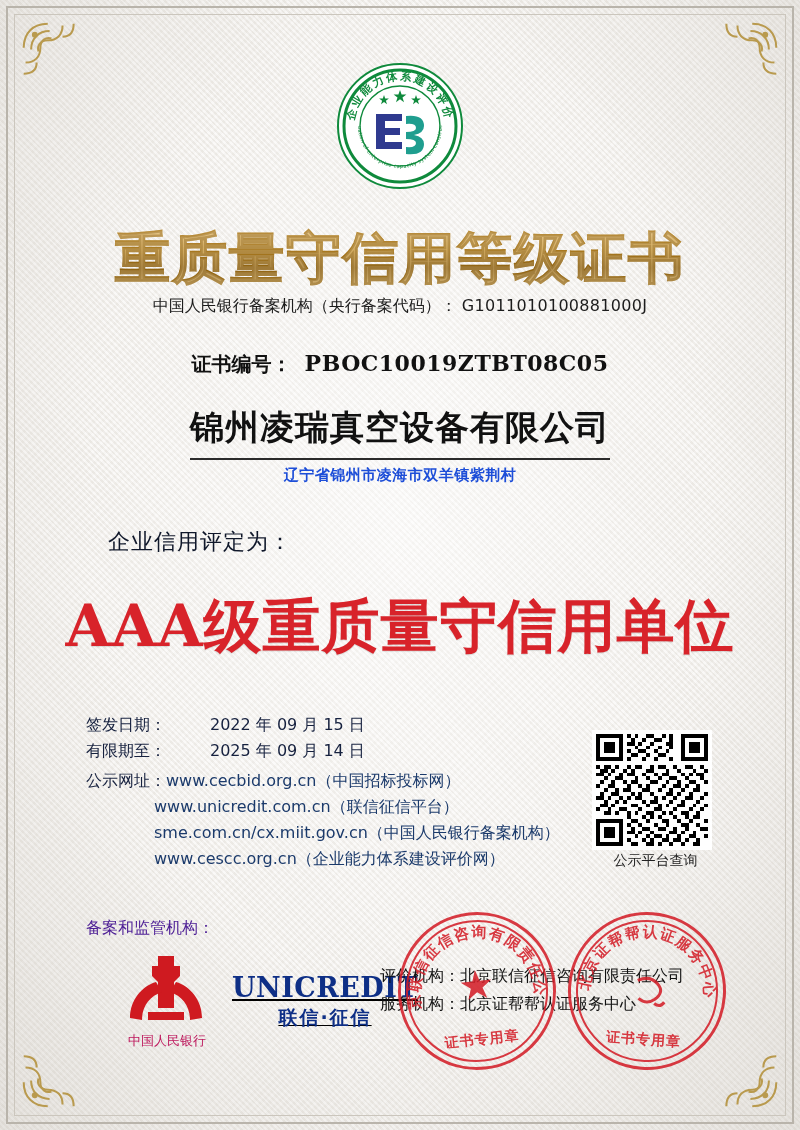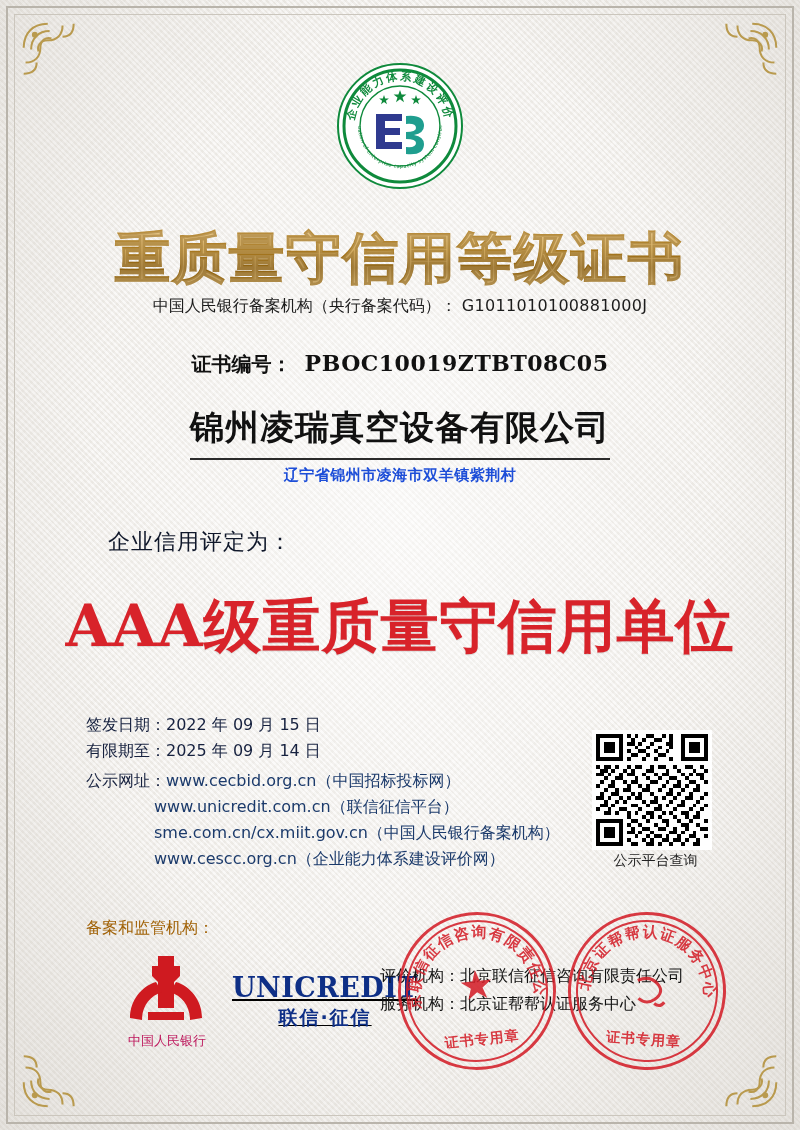--- a/index.html
+++ b/index.html
@@ -183,21 +183,21 @@
     position: absolute;
     top: 712px;
     left: 86px;
     width: 470px;
     color: #1b2a4a;
     font-size: 16px;
     line-height: 26px;
   }
   .details .row { white-space: nowrap; }
   .details .k { color: #16213f; }
-  .details .v { color: #16213f; }
+  .details .v { color: #16213f; margin-left: 44px; }
   .urls { margin-top: 4px; }
   .urls .row { color: #1b3a6b; }
   .urls .u { color: #1b3a6b; text-align: center; }
 
   
   .qr-box {
     position: absolute;
     top: 730px;
     right: 88px;
     width: 112px;
@@ -215,21 +215,21 @@
     font-size: 14px;
     color: #222;
   }
 
   
   .supervisor-label {
     position: absolute;
     top: 918px;
     left: 86px;
     font-size: 16px;
-    color: #a16207;
+    color: #4c1d95;
   }
   .pboc-logo {
     position: absolute;
     top: 952px;
     left: 118px;
     width: 96px;
     height: 78px;
   }
   .pboc-logo svg { display:block; width:100%; height:100%; }
   .pboc-caption {

